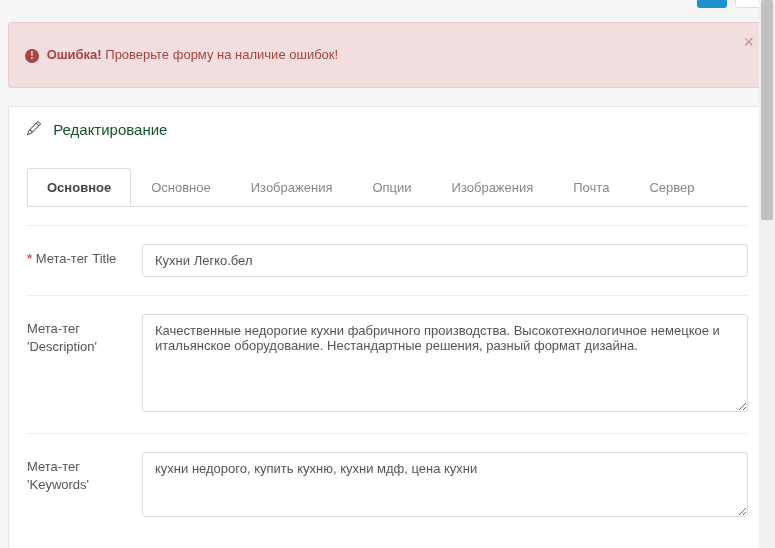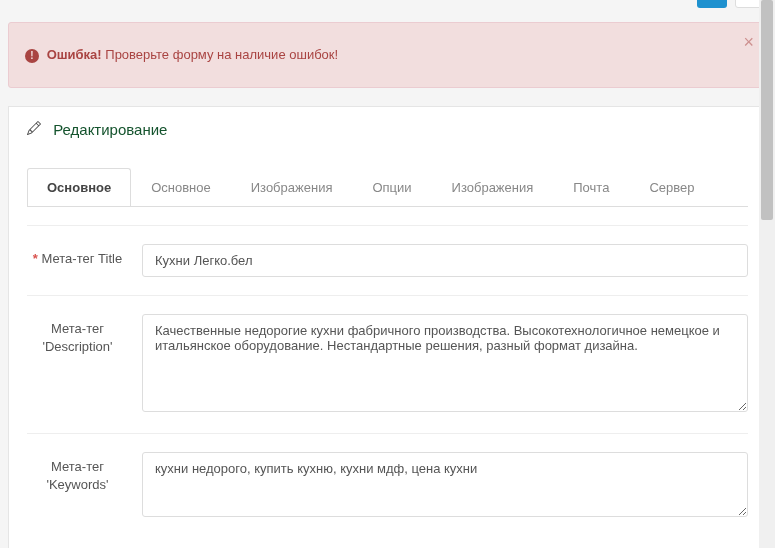--- a/index.html
+++ b/index.html
@@ -18,21 +18,21 @@
 .panel-heading { padding: 14px 18px; color: #14532d; font-size: 15px; }
 .pencil-icon { display: inline-block; margin-right: 8px; color: #444; }
 .panel-body { padding: 16px 18px; }
 .nav-tabs { list-style: none; border-bottom: 1px solid #ddd; margin-bottom: 18px; }
 .nav-tabs::after { content: ""; display: table; clear: both; }
 .nav-tabs li { float: left; }
 .nav-tabs a { display: block; padding: 11px 19px; color: #888; text-decoration: none; border: 1px solid transparent; border-bottom: none; border-radius: 3px 3px 0 0; font-size: 13px; cursor: pointer; }
 .nav-tabs li.active a { color: #444; background: #fff; border-color: #ddd; font-weight: bold; margin-bottom: -1px; }
 .form-group { display: flex; border-top: 1px solid #eee; padding: 18px 0; }
 .form-group:first-child { border-top: none; padding-top: 10px; }
-.control-label { width: 115px; text-align: center; padding-right: 14px; color: #555; font-size: 13px; padding-top: 6px; line-height: 1.4; }
+.control-label { width: 115px; text-align: left; padding-right: 14px; color: #555; font-size: 13px; padding-top: 6px; line-height: 1.4; }
 .required { color: #d9534f; font-weight: bold; }
 .form-control-wrap { flex: 1; }
 .form-control { width: 100%; border: 1px solid #ddd; border-radius: 3px; padding: 8px 12px; font-size: 13px; color: #555; font-family: inherit; }
 textarea.form-control { resize: vertical; min-height: 98px; }
 textarea.keywords { min-height: 65px; }
 .scrollbar-track { position: absolute; right: 0; top: 0; width: 16px; height: 548px; background: #f0f0f0; }
 .scrollbar-thumb { position: absolute; right: 2px; top: 0; width: 12px; height: 220px; background: #c1c1c1; border-radius: 2px; }
 </style>
 </head>
 <body>

